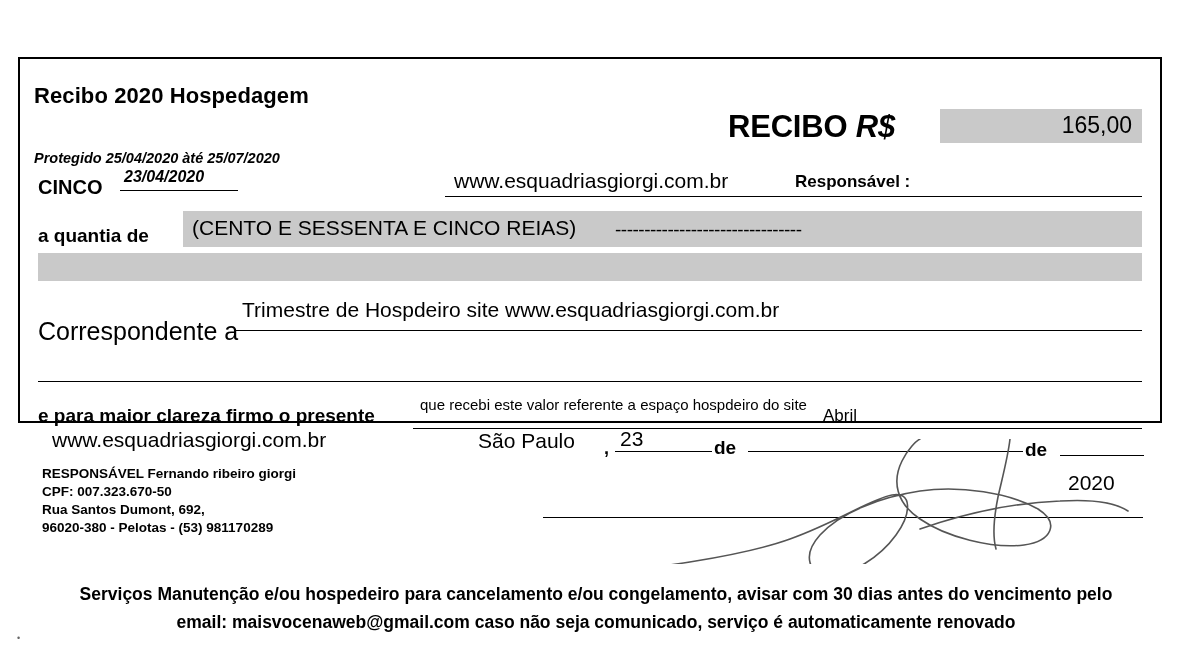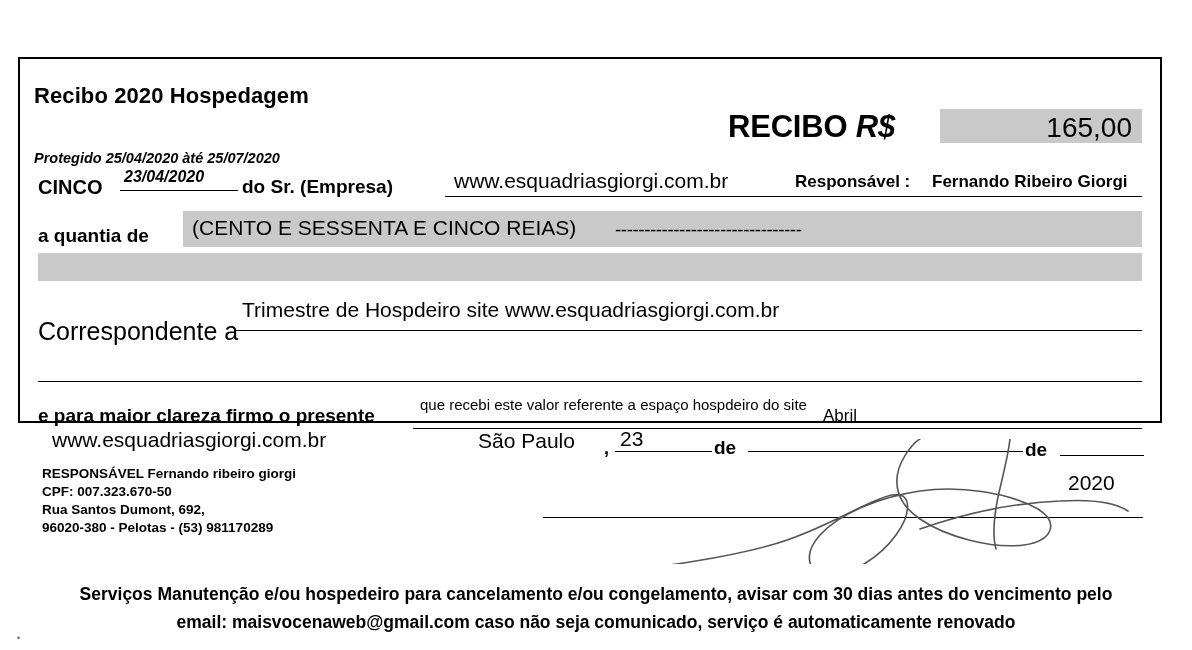--- a/index.html
+++ b/index.html
@@ -63,21 +63,21 @@
     width: 202px;
     height: 34px;
     background: #c9c9c9;
   }
   .amount-value {
     position: absolute;
     left: 920px;
     top: 53px;
     width: 192px;
     text-align: right;
-    font-size: 28px;
+    font-size: 23px;
   }
 
   
   .lbl-recebi {
     position: absolute;
     left: 18px;
     top: 117px;
     font-size: 20px;
     font-weight: bold;
   }
@@ -352,24 +352,22 @@
   <div class="title">Recibo 2020 Hospedagem</div>
   <div class="protected">Protegido 25/04/2020 àté 25/07/2020</div>
 
   <div class="recibo-rs"><span>RECIBO </span><span class="cur">R$</span></div>
   <div class="amount-box"></div>
   <div class="amount-value">165,00</div>
 
   <div class="lbl-recebi">CINCO</div>
   <div class="val-data">23/04/2020</div>
   <div class="ul-data"></div>
-  <div class="lbl-dosr">do Sr. (Empresa)</div>
   <div class="val-empresa">www.esquadriasgiorgi.com.br</div>
   <div class="lbl-resp">Responsável :</div>
-  <div class="val-resp">Fernando Ribeiro Giorgi</div>
   <div class="ul-line1"></div>
 
   <div class="grey-band-1"></div>
   <div class="grey-band-2"></div>
   <div class="lbl-quantia">a quantia de</div>
   <div class="val-extenso">(CENTO E SESSENTA E CINCO REIAS)</div>
   <div class="val-dashes">--------------------------------</div>
 
   <div class="lbl-corresp">Correspondente a</div>
   <div class="val-corresp">Trimestre de Hospdeiro site www.esquadriasgiorgi.com.br</div>

